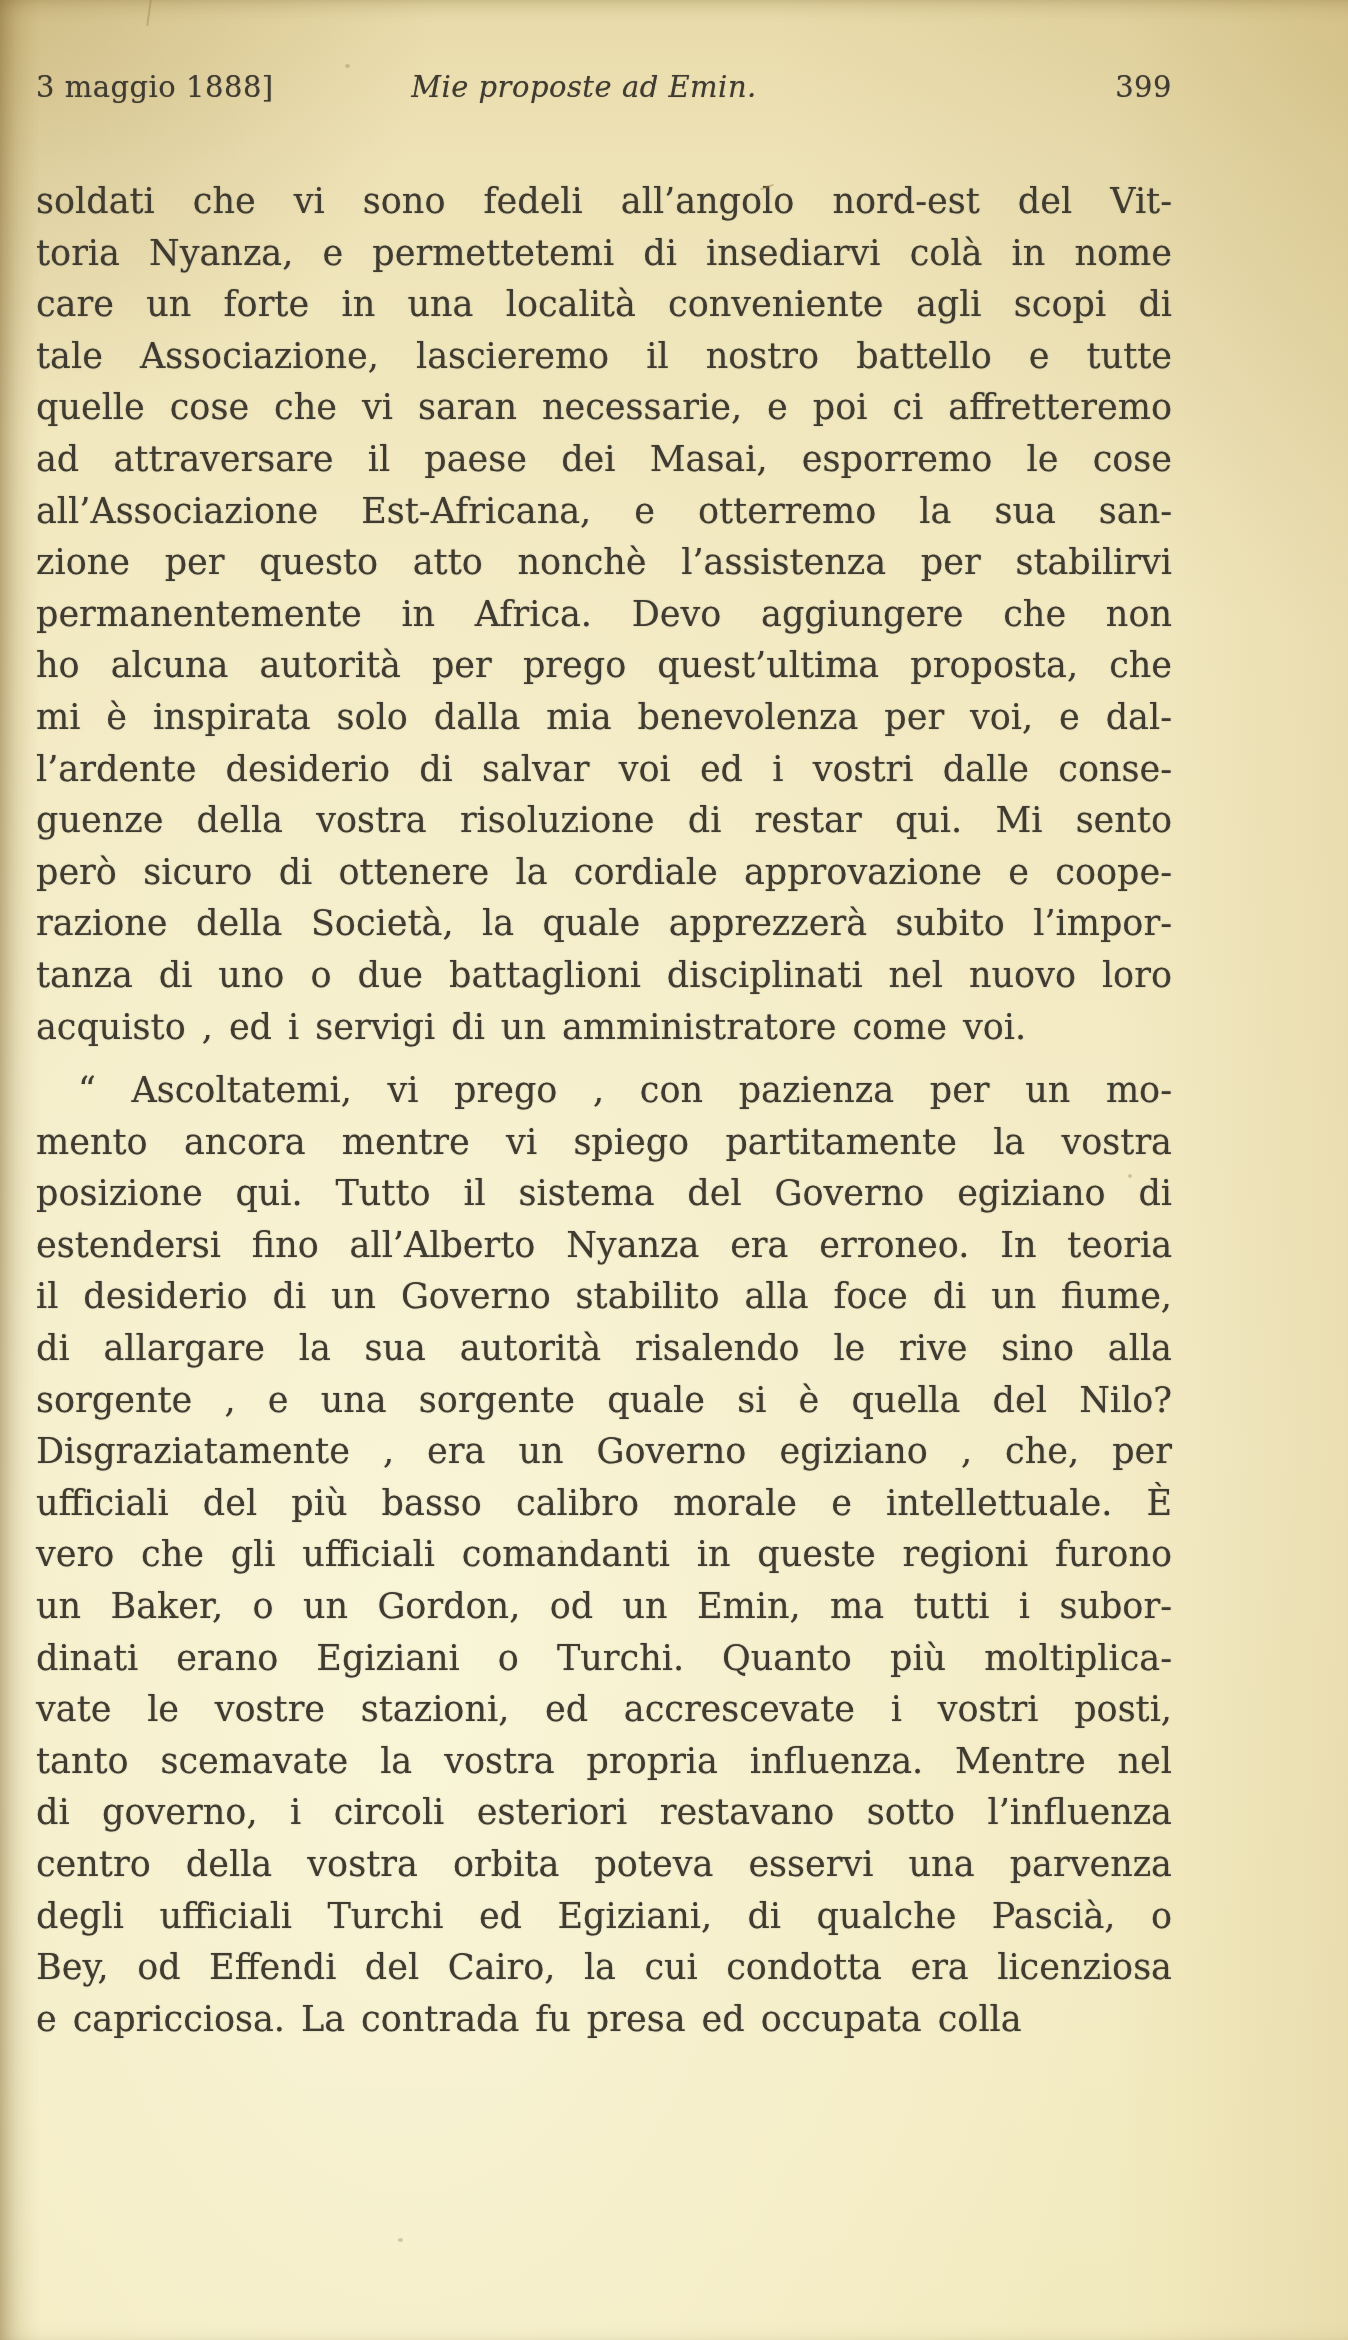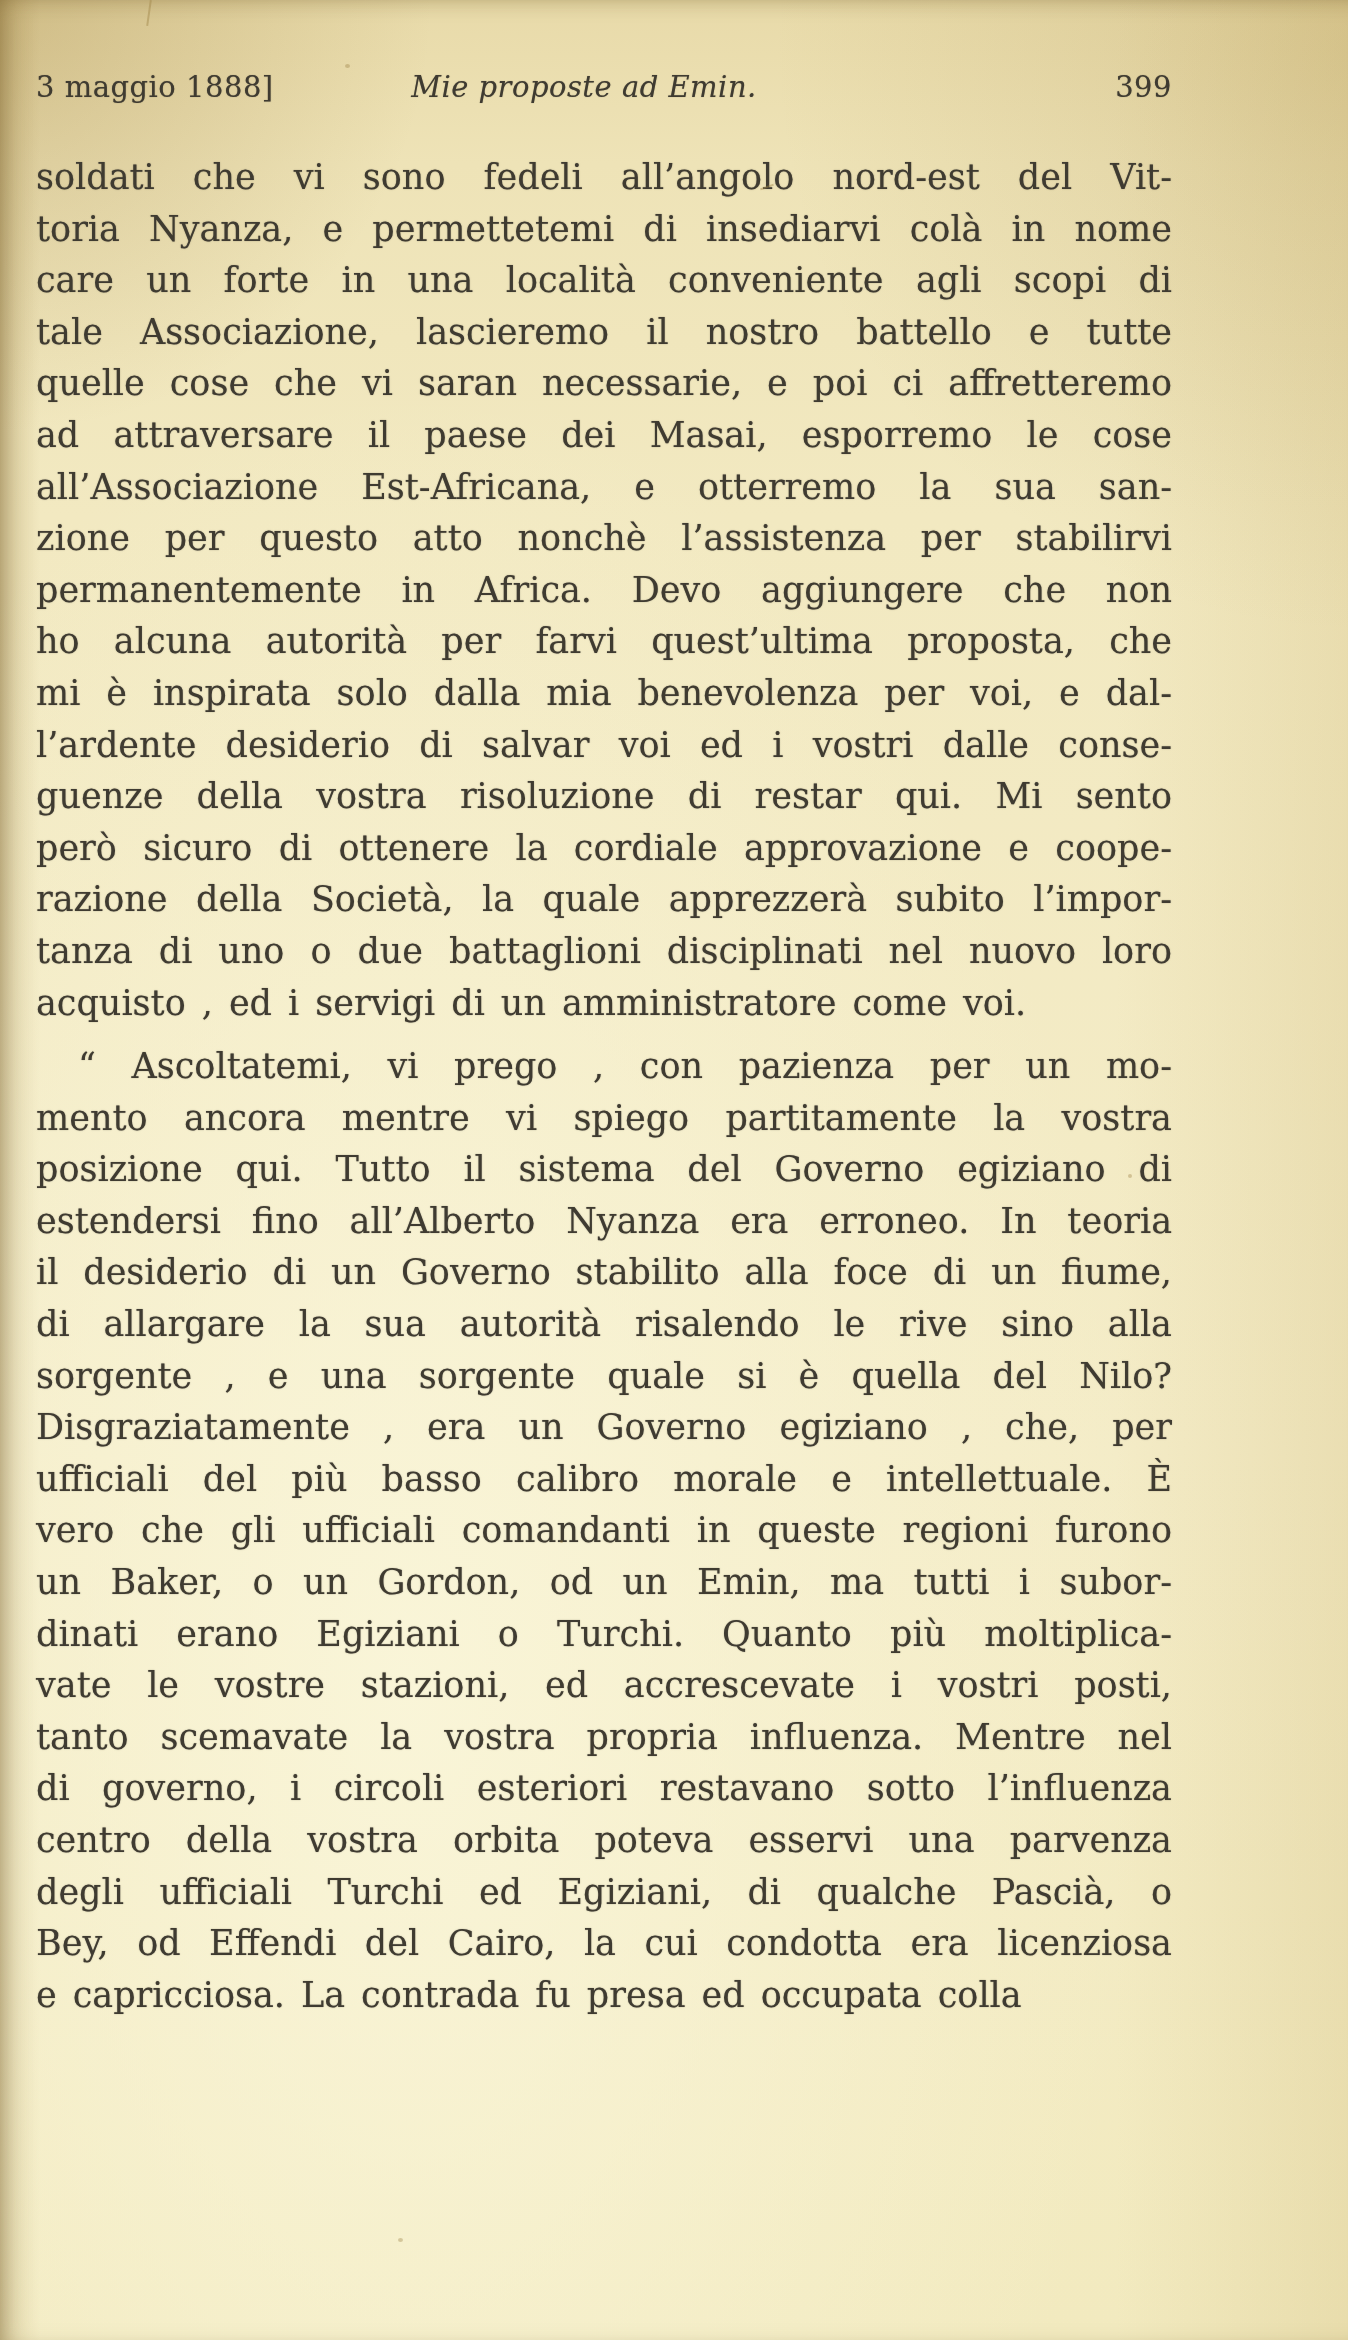--- a/index.html
+++ b/index.html
@@ -35,21 +35,21 @@
     align-items: baseline;
     font-size: 29px;
     letter-spacing: 0.5px;
     text-shadow: 0 0 1px rgba(63,59,49,0.5);
   }
   .running-head .hdr-date { justify-self: start; }
   .running-head .hdr-title { justify-self: center; font-style: italic; padding-right: 40px; }
   .running-head .hdr-page { justify-self: end; }
   .body-text {
     position: absolute;
-    top: 152px;
+    top: 176px;
     left: 36px;
     width: 1136px;
   }
   .line {
     font-size: 35px;
     line-height: 51.6px;
     height: 51.6px;
     white-space: normal;
     text-align: justify;
     text-align-last: justify;
@@ -82,21 +82,21 @@
   <main class="body-text">
       <div class="line">soldati che vi sono fedeli all’angolo nord-est del Vit-</div>
       <div class="line">toria Nyanza, e permettetemi di insediarvi colà in nome</div>
       <div class="line">care un forte in una località conveniente agli scopi di</div>
       <div class="line">tale Associazione, lascieremo il nostro battello e tutte</div>
       <div class="line">quelle cose che vi saran necessarie, e poi ci affretteremo</div>
       <div class="line">ad attraversare il paese dei Masai, esporremo le cose</div>
       <div class="line">all’Associazione Est-Africana, e otterremo la sua san-</div>
       <div class="line">zione per questo atto nonchè l’assistenza per stabilirvi</div>
       <div class="line">permanentemente in Africa. Devo aggiungere che non</div>
-      <div class="line">ho alcuna autorità per farvi quest’ultima proposta, che</div>
+      <div class="line">ho alcuna autorità per prego quest’ultima proposta, che</div>
       <div class="line">mi è inspirata solo dalla mia benevolenza per voi, e dal-</div>
       <div class="line">l’ardente desiderio di salvar voi ed i vostri dalle conse-</div>
       <div class="line">guenze della vostra risoluzione di restar qui. Mi sento</div>
       <div class="line">però sicuro di ottenere la cordiale approvazione e coope-</div>
       <div class="line">razione della Società, la quale apprezzerà subito l’impor-</div>
       <div class="line">tanza di uno o due battaglioni disciplinati nel nuovo loro</div>
       <div class="line para-end">acquisto , ed i servigi di un amministratore come voi.</div>
       <div class="line indent">“ Ascoltatemi, vi prego , con pazienza per un mo-</div>
       <div class="line">mento ancora mentre vi spiego partitamente la vostra</div>
       <div class="line">posizione qui. Tutto il sistema del Governo egiziano di</div>

